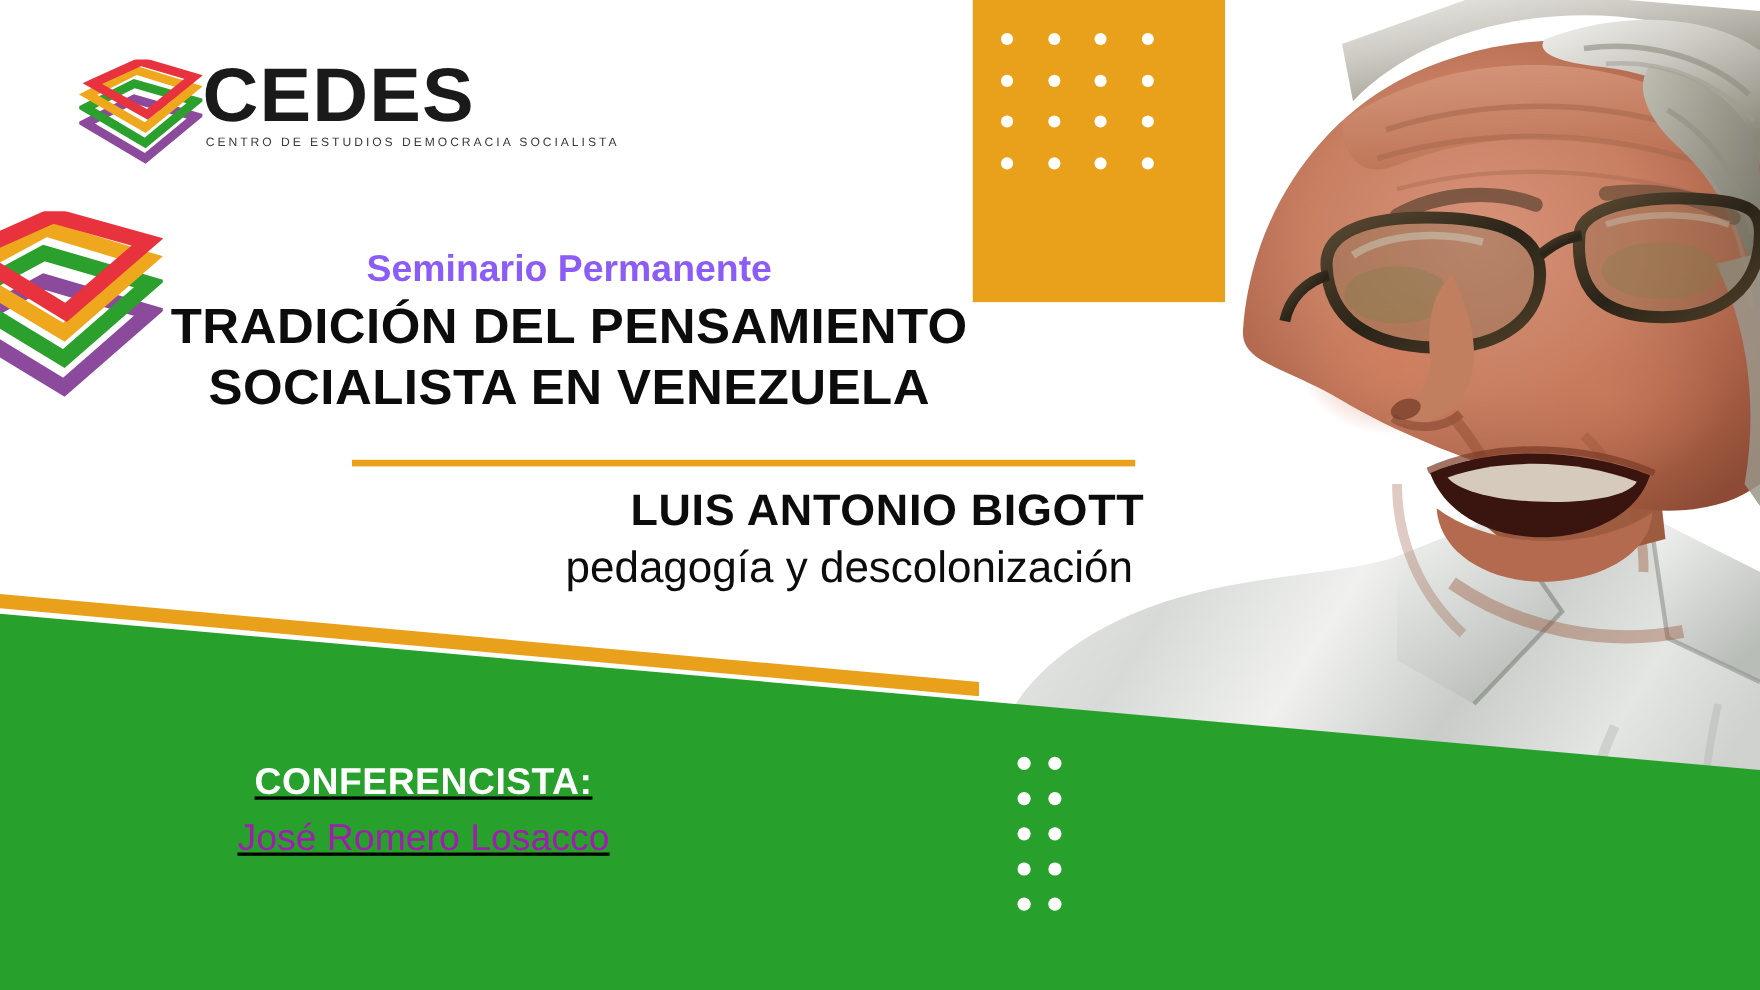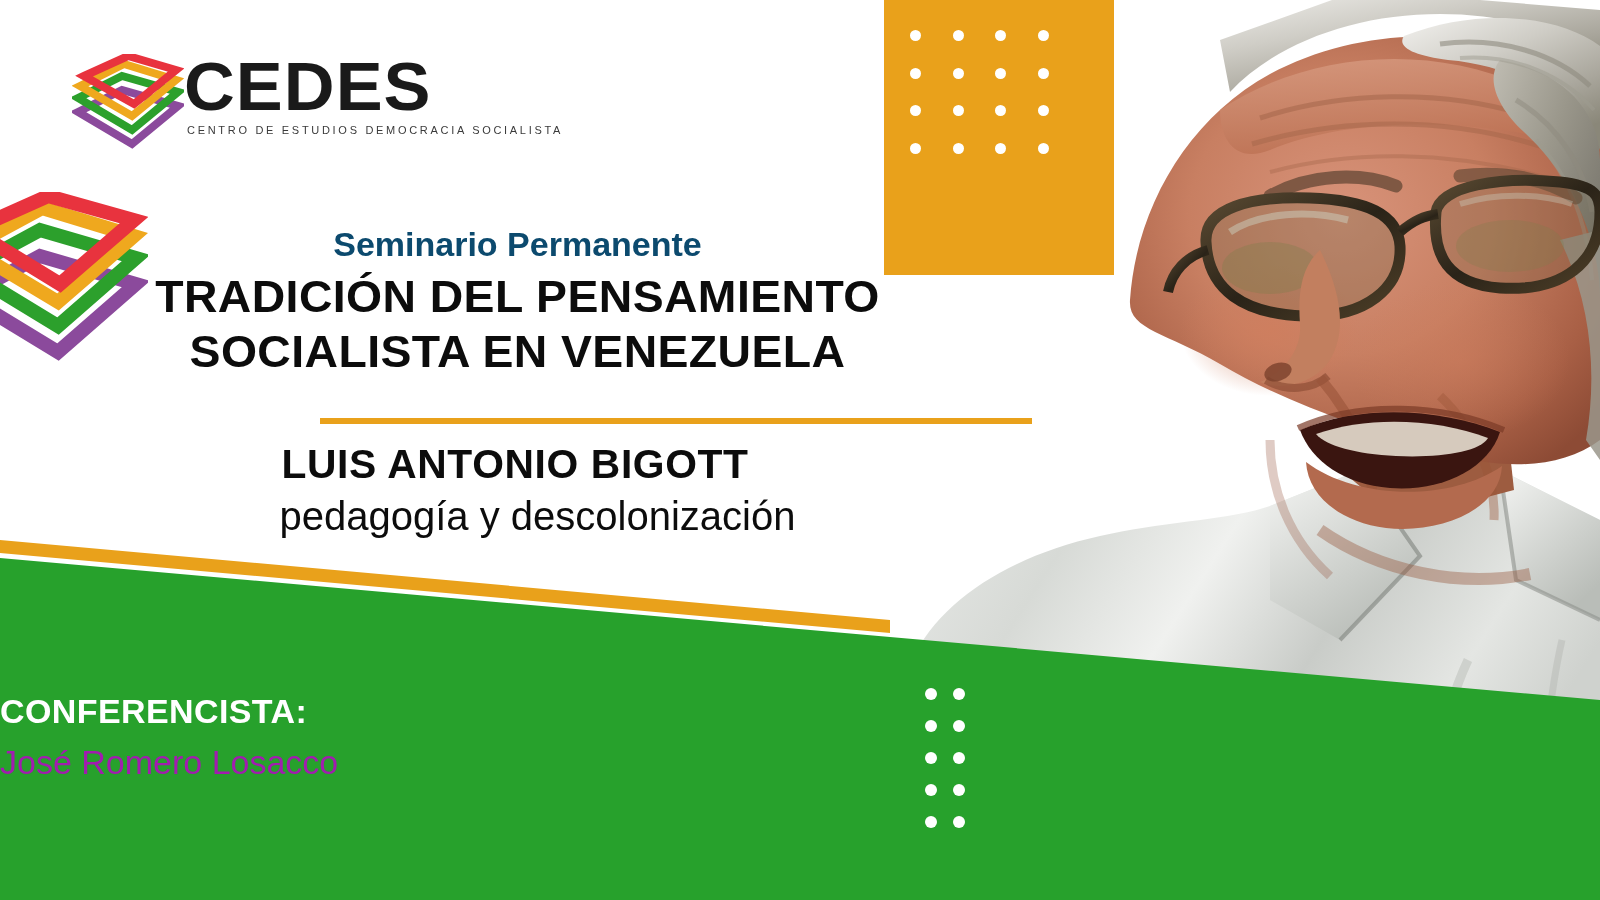--- a/index.html
+++ b/index.html
@@ -134,21 +134,21 @@
     position:absolute;
     left:0px; top:225px;
     width:1035px;
     text-align:center;
     z-index:9;
   }
   .eyebrow {
     font-family:"Liberation Sans", sans-serif;
     font-weight:bold;
     font-size:34px;
-    color:#0c4a6e;
+    color:#8b5cf6;
     letter-spacing:0px;
     line-height:1.15;
   }
   .title {
     font-family:"Liberation Sans", sans-serif;
     font-weight:bold;
     font-size:45px;
     color:#0c0c0c;
     line-height:1.22;
     letter-spacing:0.4px;
@@ -159,21 +159,21 @@
     position:absolute;
     left:320px; top:418px;
     width:712px; height:6px;
     background:var(--accent,#E9A11B);
     z-index:9;
   }
   .speaker-block {
     position:absolute;
     left:0px; top:440px;
     width:1030px;
-    text-align:center;
+    text-align:right;
     z-index:9;
   }
   .speaker-name {
     font-family:"Liberation Sans", sans-serif;
     font-weight:bold;
     font-size:40px;
     letter-spacing:0.6px;
     color:#0c0c0c;
     line-height:1.2;
     transform:scaleX(1.02);
@@ -186,21 +186,23 @@
     margin-top:4px;
     font-weight:500;
     padding-left:45px;
   }
 
   
   .footer {
     position:absolute;
     left:0px; top:690px;
     width:770px;
+    text-align:center;
     z-index:10;
+    text-decoration:underline;
   }
   .footer-label {
     font-family:"Liberation Sans", sans-serif;
     font-weight:bold;
     font-size:34px;
     color:#ffffff;
     letter-spacing:0.4px;
     line-height:1.25;
   }
   .footer-person {

